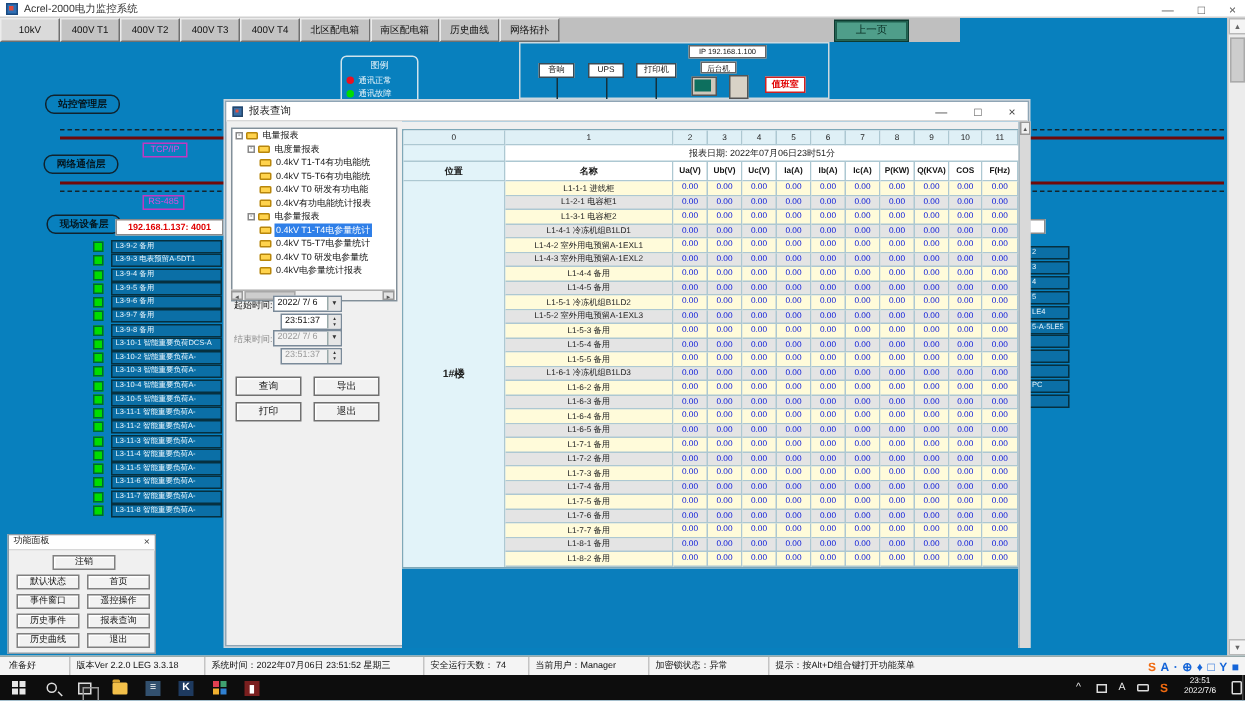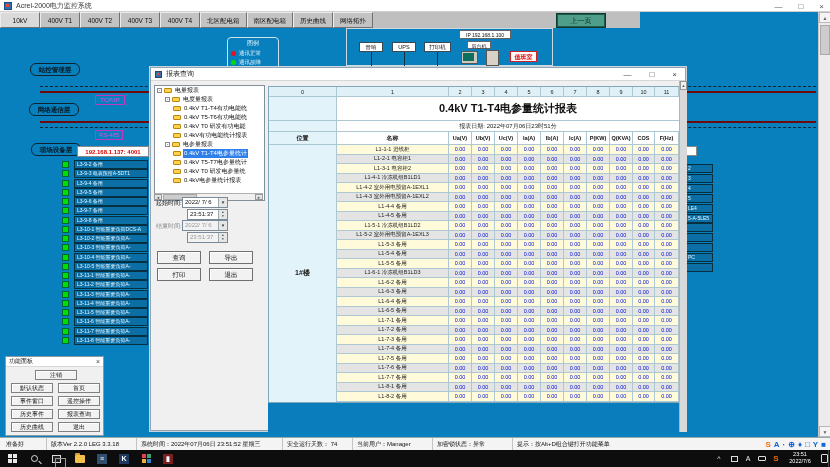--- a/index.html
+++ b/index.html
@@ -398,24 +398,20 @@
               <div class="gc" style="width: 23px;">3</div>
               <div class="gc" style="width: 23px;">4</div>
               <div class="gc" style="width: 23px;">5</div>
               <div class="gc" style="width: 23px;">6</div>
               <div class="gc" style="width: 23px;">7</div>
               <div class="gc" style="width: 23px;">8</div>
               <div class="gc" style="width: 23px;">9</div>
               <div class="gc" style="width: 22px;">10</div>
               <div class="gc" style="width: 24px;">11</div>
             </div>
-            <div class="grow trow">
-              <div class="gc cyan" style="width: 68px;"></div>
-              <div class="gc" style="width: 343px;">0.4kV T1-T4电参量统计报表</div>
-            </div>
             <div class="grow drow">
               <div class="gc cyan" style="width: 68px;"></div>
               <div class="gc" style="width: 343px;">报表日期: 2022年07月06日23时51分</div>
             </div>
             <div class="grow hrow">
               <div class="gc cyan" style="width: 68px;">位置</div>
               <div class="gc" style="width: 112px;">名称</div>
               <div class="gc" style="width: 23px; font-size: 5.5px;">Ua(V)</div>
               <div class="gc" style="width: 23px; font-size: 5.5px;">Ub(V)</div>
               <div class="gc" style="width: 23px; font-size: 5.5px;">Uc(V)</div>

